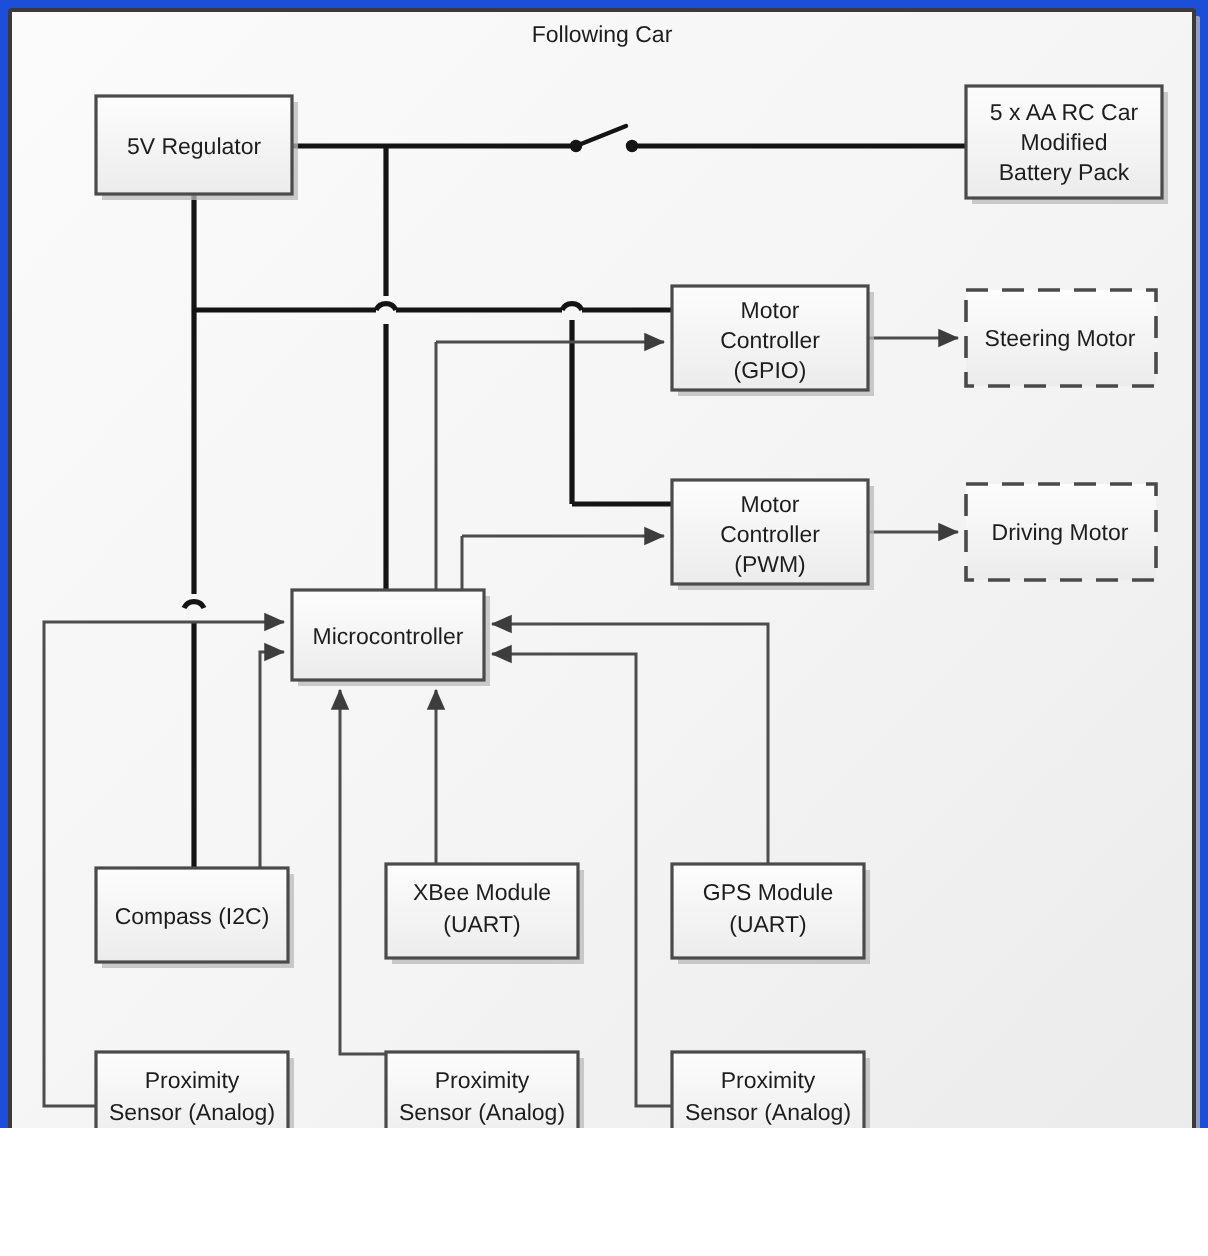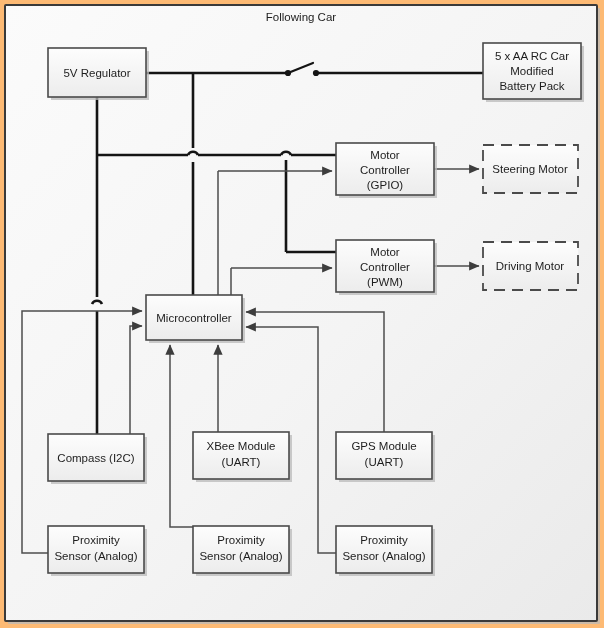--- a/index.html
+++ b/index.html
@@ -3,24 +3,24 @@
 <meta charset="utf-8">
 <style>
   html, body {
     margin: 0;
     padding: 0;
     background: #ffffff;
   }
   #diagram-root {
     position: relative;
     width: 604px;
-    height: 628px;
+    height: 564px;
     font-family: "Liberation Sans", sans-serif;
     overflow: hidden;
-    background: #fdba74;
+    background: #1d4ed8;
   }
   svg#diagram-svg {
     display: block;
     width: 604px;
     height: 628px;
   }
   .frame-rect {
     fill: url(#frameGrad);
     stroke: #3a3a3a;
     stroke-width: 2;

